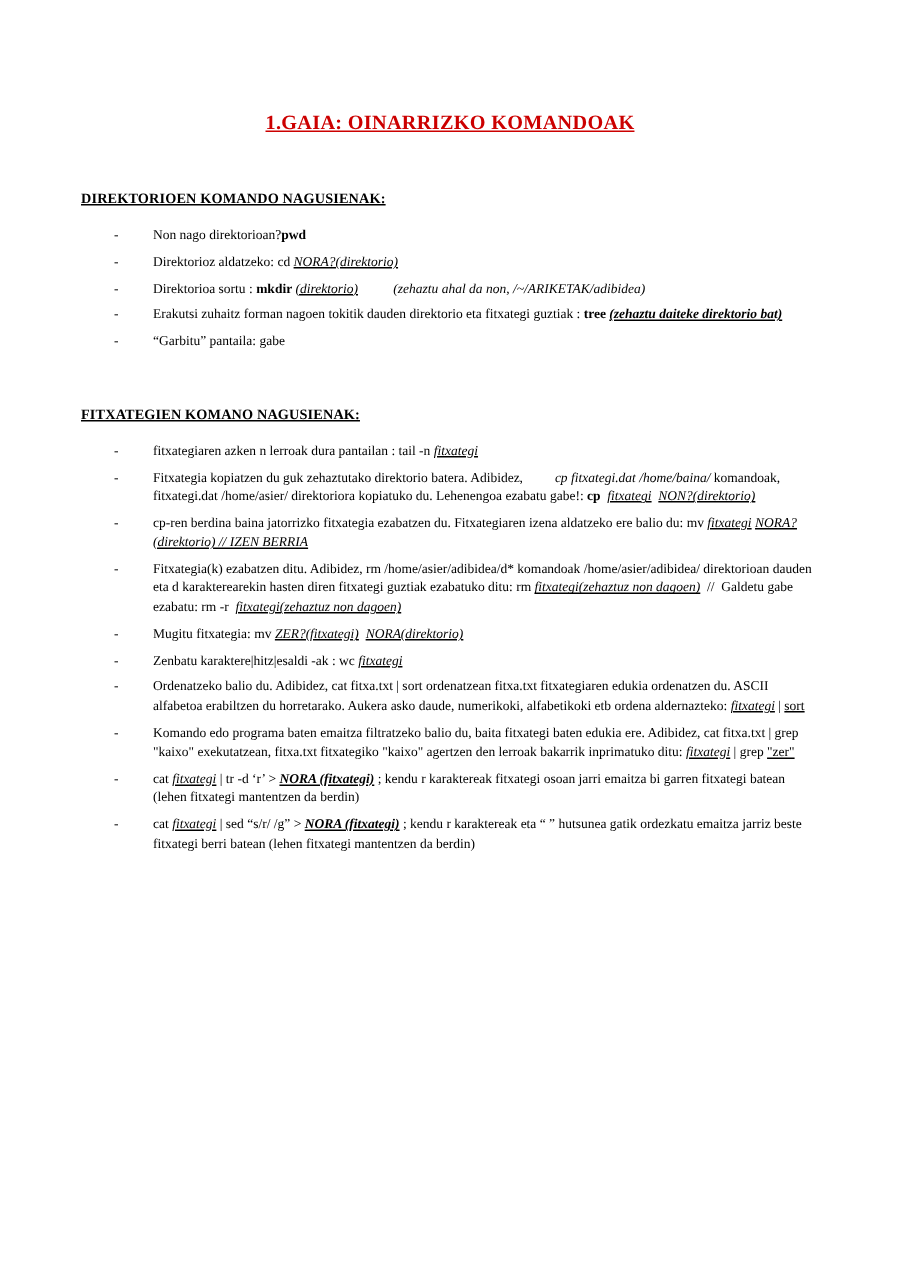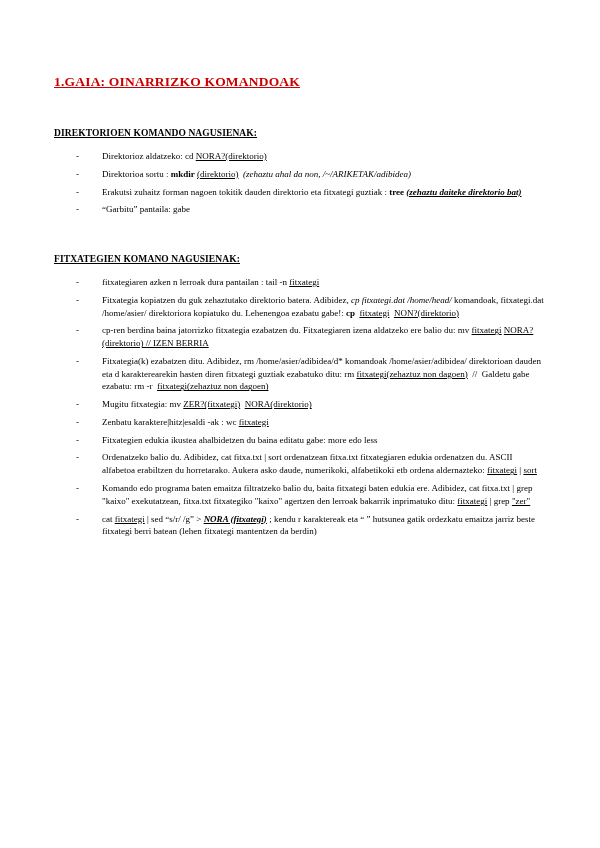--- a/index.html
+++ b/index.html
@@ -16,20 +16,21 @@
   .page {
     position: relative;
     width: 600px;
     height: 848px;
     box-sizing: border-box;
     padding: 56px 54px 40px 54px;
     background: #ffffff;
     overflow: hidden;
   }
   .doc-title {
+    text-align: center;
     font-weight: bold;
     font-size: 13.5px;
     color: #cc0000;
     text-decoration: underline;
     letter-spacing: 0.2px;
     margin: 18px 0 0 0;
   }
   .section {
     margin-top: 38px;
   }
@@ -53,37 +54,40 @@
     padding-left: 26px;
     text-align: left;
   }
   ul.dash-list > li::before {
     content: "-";
     position: absolute;
     left: 0;
     top: 0;
     font-size: 9px;
   }
-  .it { font-style: italic; }
+  .it { font-style: italic; margin-left: 19px; }
   .u  { text-decoration: underline; }
   .b  { font-weight: bold; }
-  .iu { text-decoration: underline; margin-top: 20px; }
+  .iu { font-style: italic; text-decoration: underline; margin-top: 20px; }
   .biu { font-weight: bold; font-style: italic; text-decoration: underline; }
 </style>
 </head>
 <body>
 
 <div class="page">
 
   <h1 class="doc-title">1.GAIA: OINARRIZKO KOMANDOAK</h1>
 
   <div class="section">
     <div class="section-heading">DIREKTORIOEN KOMANDO NAGUSIENAK:</div>
     <ul class="dash-list">
 
+      <li>
+        <span>Non nago direktorioan?<span class="b">pwd</span></span>
+      </li>
 
 
       <li>
         <span>Direktorioz aldatzeko: cd <span class="iu">NORA?(direktorio)</span></span>
       </li>
 
       <li>
         <span>Direktorioa sortu : <span class="b">mkdir</span> <span class="iu">(direktorio)</span>&nbsp; <span class="it">(zehaztu ahal da non, /~/ARIKETAK/adibidea)</span></span>
       </li>
 
@@ -102,51 +106,51 @@
     <div class="section-heading">FITXATEGIEN KOMANO NAGUSIENAK:</div>
     <ul class="dash-list">
 
 
 
       <li>
         <span>fitxategiaren azken n lerroak dura pantailan : tail -n <span class="iu">fitxategi</span></span>
       </li>
 
       <li>
-        <span>Fitxategia kopiatzen du guk zehaztutako direktorio batera. Adibidez, <span class="it">cp fitxategi.dat /home/head/</span> komandoak, fitxategi.dat /home/asier/ direktoriora kopiatuko du. Lehenengoa ezabatu gabe!: <span class="b">cp</span>&nbsp; <span class="iu">fitxategi</span>&nbsp; <span class="iu">NON?(direktorio)</span></span>
+        <span>Fitxategia kopiatzen du guk zehaztutako direktorio batera. Adibidez, <span class="it">cp fitxategi.dat /home/baina/</span> komandoak, fitxategi.dat /home/asier/ direktoriora kopiatuko du. Lehenengoa ezabatu gabe!: <span class="b">cp</span>&nbsp; <span class="iu">fitxategi</span>&nbsp; <span class="iu">NON?(direktorio)</span></span>
       </li>
 
       <li>
         <span>cp-ren berdina baina jatorrizko fitxategia ezabatzen du. Fitxategiaren izena aldatzeko ere balio du: mv&nbsp;<span class="iu">fitxategi</span>&nbsp;<span class="iu">NORA?(direktorio) // IZEN BERRIA</span></span>
       </li>
 
       <li>
         <span>Fitxategia(k) ezabatzen ditu. Adibidez, rm /home/asier/adibidea/d* komandoak /home/asier/adibidea/ direktorioan dauden eta d karakterearekin hasten diren fitxategi guztiak ezabatuko ditu: rm <span class="iu">fitxategi(zehaztuz non dagoen)</span>&nbsp; //&nbsp; Galdetu gabe ezabatu: rm -r&nbsp; <span class="iu">fitxategi(zehaztuz non dagoen)</span></span>
       </li>
 
       <li>
         <span>Mugitu fitxategia: mv <span class="iu">ZER?(fitxategi)</span>&nbsp; <span class="iu">NORA(direktorio)</span></span>
       </li>
 
       <li>
         <span>Zenbatu karaktere|hitz|esaldi -ak : wc <span class="iu">fitxategi</span></span>
       </li>
 
-      <li>
-        <span>Fitxategien edukia ikustea ahalbidetzen du baina editatu gabe: more edo less</span>
-      </li>
 
       <li>
         <span>Ordenatzeko balio du. Adibidez, cat fitxa.txt | sort ordenatzean fitxa.txt fitxategiaren edukia ordenatzen du. ASCII alfabetoa erabiltzen du horretarako. Aukera asko daude, numerikoki, alfabetikoki etb ordena aldernazteko: <span class="iu">fitxategi</span> | <span class="u">sort</span></span>
       </li>
 
       <li>
         <span>Komando edo programa baten emaitza filtratzeko balio du, baita fitxategi baten edukia ere. Adibidez, cat fitxa.txt | grep "kaixo" exekutatzean, fitxa.txt fitxategiko "kaixo" agertzen den lerroak bakarrik inprimatuko ditu: <span class="iu">fitxategi</span> | grep <span class="u">"zer"</span></span>
       </li>
 
+      <li>
+        <span>cat <span class="iu">fitxategi</span> | tr -d ‘r’ &gt; <span class="biu">NORA (fitxategi)</span> ; kendu r karaktereak fitxategi osoan jarri emaitza bi garren fitxategi batean (lehen fitxategi mantentzen da berdin)</span>
+      </li>
 
       <li>
         <span>cat <span class="iu">fitxategi</span> | sed “s/r/ /g” &gt; <span class="biu">NORA (fitxategi)</span> ; kendu r karaktereak eta “ ” hutsunea gatik ordezkatu emaitza jarriz beste fitxategi berri batean (lehen fitxategi mantentzen da berdin)</span>
       </li>
 
     </ul>
   </div>
 
 </div>
 

